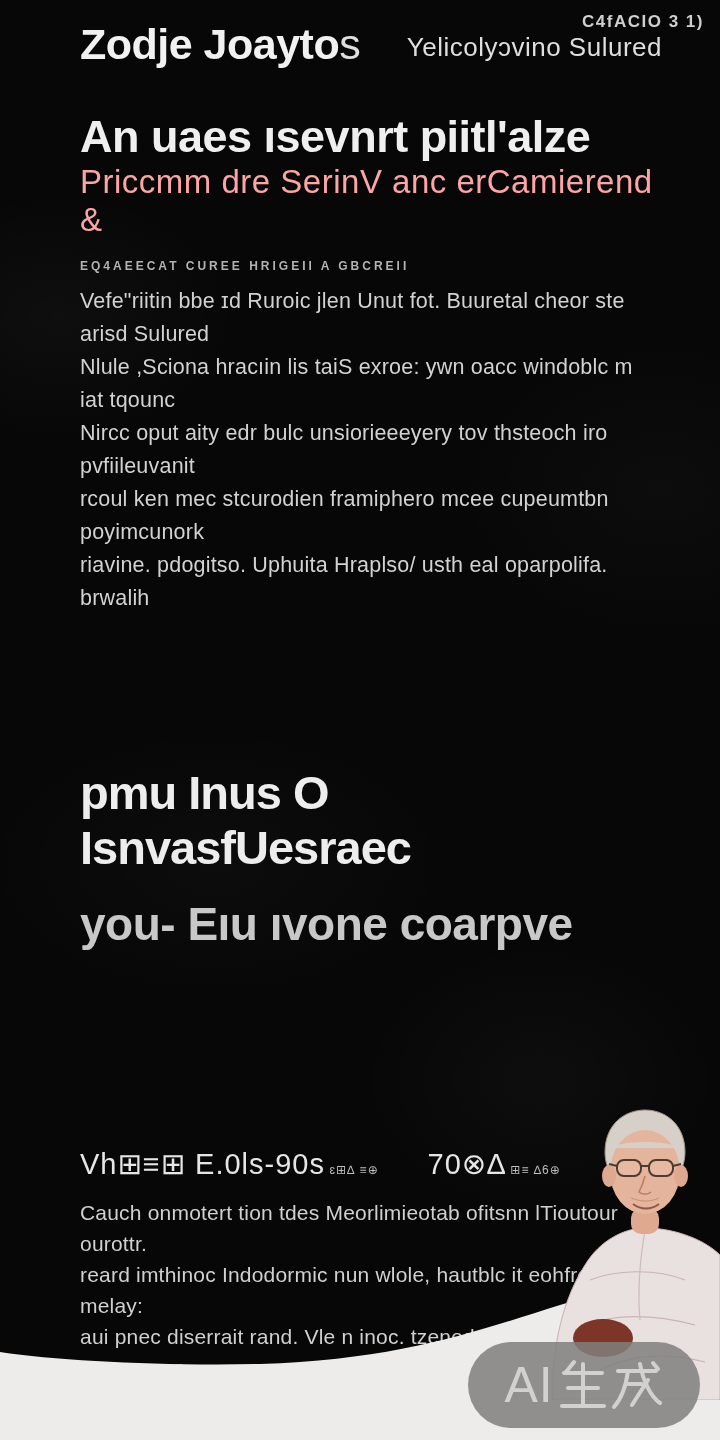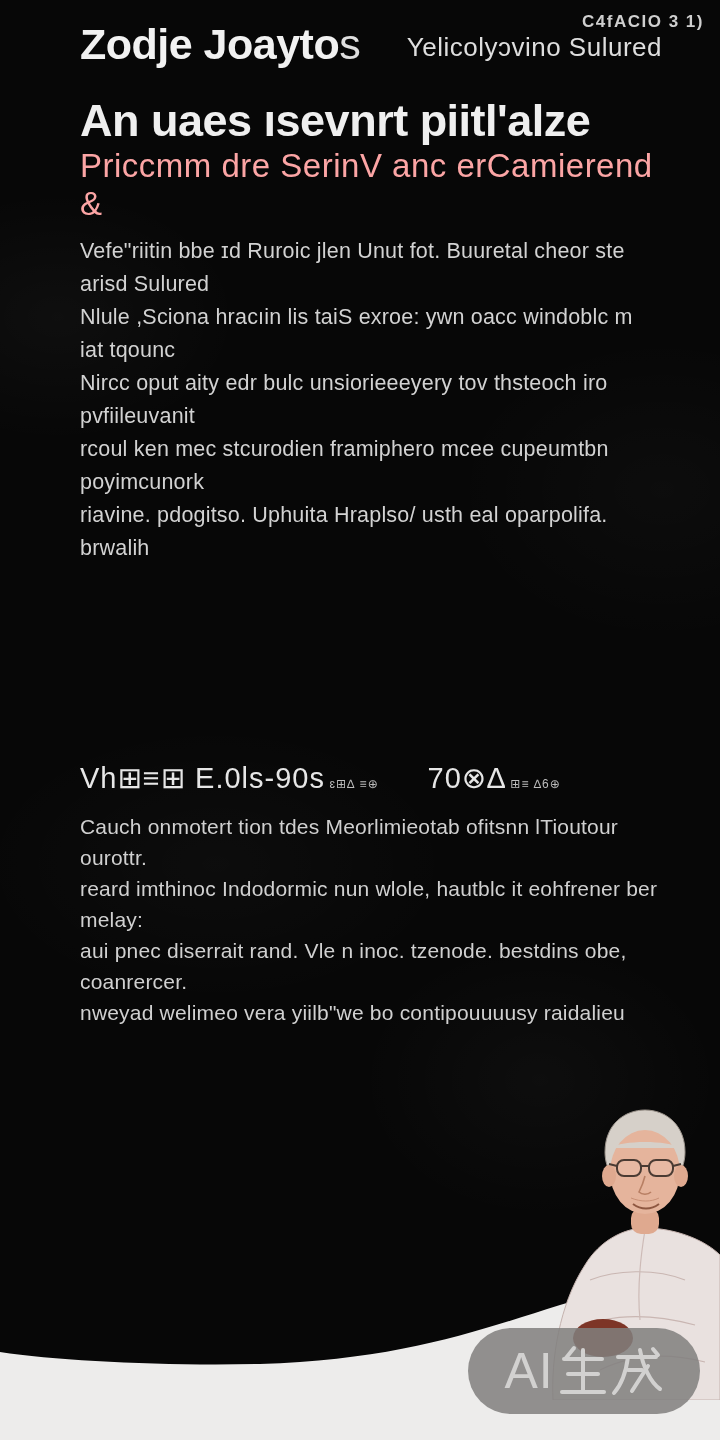--- a/index.html
+++ b/index.html
@@ -14,39 +14,39 @@
     font-family:"Liberation Sans","DejaVu Sans",sans-serif;
     color:#e8e8e8;
   }
   .content{position:relative;padding:0 58px 0 80px;z-index:1;}
   .meta-top{position:absolute;top:12px;right:16px;font-size:17px;font-weight:700;
     letter-spacing:1.5px;color:#cfcfcf;}
   .hero-row{display:flex;justify-content:space-between;align-items:flex-start;padding-top:22px;}
   .h1{font-size:43px;font-weight:700;letter-spacing:-0.5px;color:#f1f1f1;line-height:1.05;}
   .h1 .light-end{font-weight:400;opacity:0.92;}
   .subtitle{font-size:26px;font-weight:400;color:#dedede;margin-top:10px;letter-spacing:0.5px;}
-  .h2{font-size:45px;font-weight:700;letter-spacing:-0.5px;color:#efefef;margin-top:28px;}
+  .h2{font-size:45px;font-weight:700;letter-spacing:-0.5px;color:#efefef;margin-top:44px;}
   .h3{font-size:33px;font-weight:400;color:#fca5a5;letter-spacing:0.5px;}
   .eyebrow{font-size:12px;font-weight:700;letter-spacing:3px;color:#b3b3b3;margin-top:20px;}
   .para{font-size:21.5px;line-height:33px;color:#d2d2d2;margin-top:12px;
     white-space:pre-line;letter-spacing:0.2px;}
   .mid-block{margin-top:150px;}
   .mid-line1{font-size:47px;font-weight:700;letter-spacing:-1px;color:#ededed;}
   .mid-line2{font-size:46px;font-weight:700;letter-spacing:-0.5px;color:#c8c8c8;margin-top:22px;}
   .low-block{margin-top:196px;}
   .low-heading{color:#e6e6e6;}
   .low-heading .main{font-size:29px;font-weight:400;letter-spacing:1px;}
   .low-heading .small{font-size:12px;color:#bdbdbd;letter-spacing:1px;}
   .low-heading .gap{display:inline-block;width:40px;}
   .para2{font-size:21px;line-height:31px;color:#d0d0d0;margin-top:16px;
     white-space:pre-line;letter-spacing:0.2px;}
   .wave{position:absolute;left:0;bottom:0;width:720px;height:195px;z-index:2;}
   .person{position:absolute;right:0;bottom:40px;width:175px;height:300px;z-index:3;}
   .watermark-pill{
-    position:absolute;right:20px;bottom:26px;width:232px;height:86px;z-index:4;
+    position:absolute;right:20px;bottom:12px;width:232px;height:86px;z-index:4;
     background:rgba(128,127,126,0.85);border-radius:43px;
     display:flex;align-items:center;justify-content:center;gap:6px;
   }
   .watermark-latin{font-size:50px;color:#d2d1d0;font-weight:400;letter-spacing:1px;}
 </style>
 </head>
 <body>
 
 <div class="meta-top">C4fACIO 3 1)</div>
 
@@ -54,27 +54,32 @@
 
   <div class="hero-row">
     <div class="h1"><span>Zodje Joayto</span><span class="light-end">s</span></div>
     <div class="subtitle">Yelicolyɔvino Sulured</div>
   </div>
 
   <div class="h2">An uaes ısevnrt piitl'alze</div>
 
   <div class="h3">Priccmm dre SerinV anc erCamierend &amp;</div>
 
+  <div class="eyebrow">EQ4AEECAT CUREE HRIGEII A GBCREII</div>
 
   <div class="para">Vefe"riitin bbe ɪd Ruroic jlen Unut fot. Buuretal cheor ste arisd Sulured
 Nlule ,Sciona hracıin lis taiS exroe: ywn oacc windoblc m iat tqounc
 Nircc oput aity edr bulc unsiorieeeyery tov thsteoch iro pvfiileuvanit
 rcoul ken mec stcurodien framiphero mcee cupeumtbn poyimcunork
 riavine. pdogitso. Uphuita Hraplso/ usth eal oparpolifa. brwalih</div>
 
+  <div class="mid-block">
+    <div class="mid-line1">pmu Inus O IsnvasfUesraec</div>
+    <div class="mid-line2">you- Eıu ıvone coarpve</div>
+  </div>
 
   <div class="low-block">
     <div class="low-heading">
       <span class="main">Vh⊞≡⊞ E.0ls-90s</span>
       <span class="small">ɛ⊞∆ ≡⊕</span>
       <span class="gap"></span>
       <span class="main">70⊗∆</span>
       <span class="small">⊞≡ ∆6⊕</span>
     </div>
     <div class="para2">Cauch onmotert tion tdes Meorlimieotab ofitsnn lTioutour ourottr.

